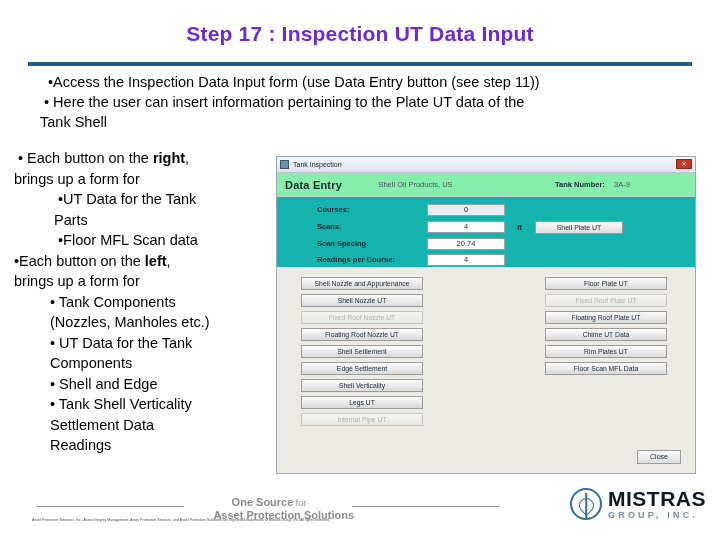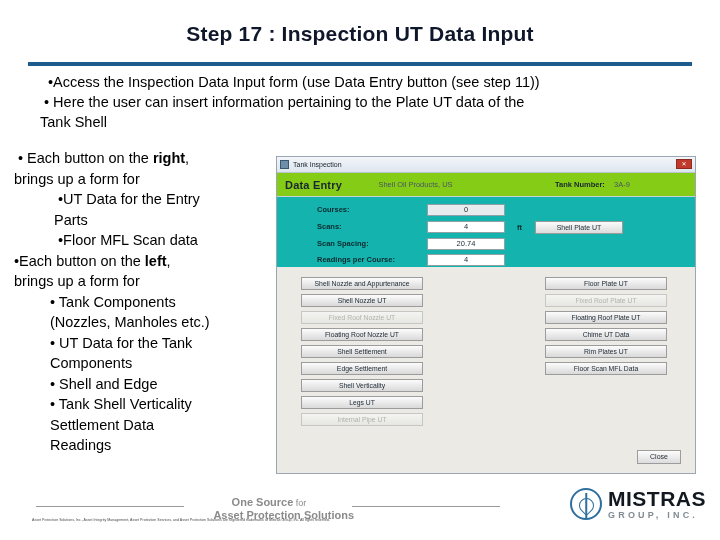--- a/index.html
+++ b/index.html
@@ -17,21 +17,21 @@
 
   
   .slide-title {
     position: absolute;
     top: 22px;
     left: 0;
     width: 720px;
     text-align: center;
     font-size: 21px;
     font-weight: bold;
-    color: #0f172a;
+    color: #6d28d9;
     letter-spacing: 0.2px;
   }
   .title-rule {
     position: absolute;
     top: 62px;
     left: 28px;
     width: 664px;
     height: 4px;
     background: #1f5c8b;
   }
@@ -108,21 +108,21 @@
     border: 1px solid #8e2b20;
     color: #ffffff;
     font-size: 6px;
     line-height: 9px;
     text-align: center;
     box-sizing: border-box;
   }
 
   .app-header {
     height: 23px;
-    background: #84cc16;
+    background: #86efac;
     border-bottom: 1px solid #c9cfd6;
     display: flex;
     align-items: center;
     position: relative;
     padding-left: 8px;
   }
   .hdr-data-entry {
     font-size: 11px;
     font-weight: bold;
     color: #1a2633;
@@ -344,21 +344,21 @@
   <div class="l1">•Access the Inspection Data Input form (use Data Entry button (see step 11))</div>
   <div class="l2">• Here the user can insert information pertaining to the Plate UT data of the</div>
   <div class="l3">Tank Shell</div>
 </div>
 
 <div class="left-col">
   <div class="lvl1">
     <span>• Each button on the </span><b>right</b><span>,</span>
   </div>
   <div class="lvl1b">brings up a form for</div>
-  <div class="lvl2">•UT Data for the Entry</div>
+  <div class="lvl2">•UT Data for the Tank</div>
   <div class="lvl2b">Parts</div>
   <div class="lvl2">•Floor MFL  Scan data</div>
 
   <div class="lvl1b">
     <span>•Each button on the </span><b>left</b><span>,</span>
   </div>
   <div class="lvl1b">brings up a form for</div>
   <div class="lvl2c">•  Tank Components</div>
   <div class="lvl2c">(Nozzles, Manholes etc.)</div>
   <div class="lvl2c">•  UT Data for the Tank</div>

